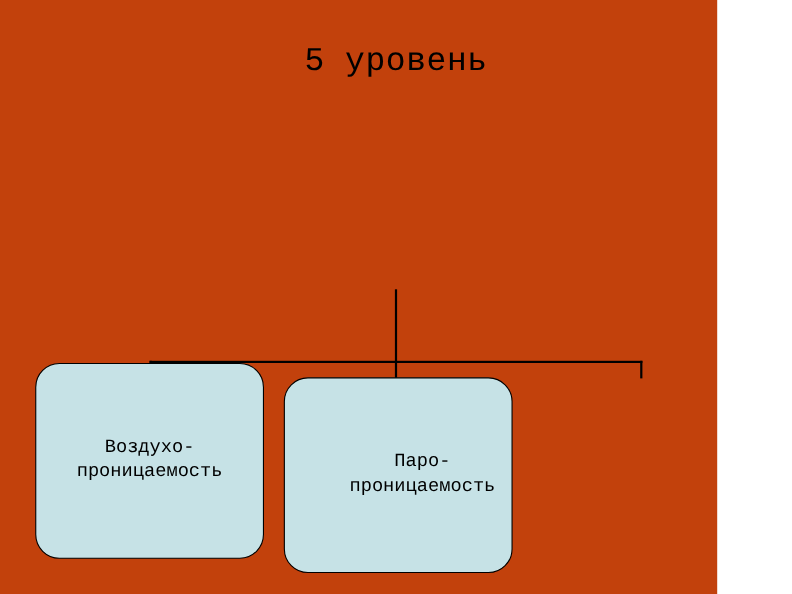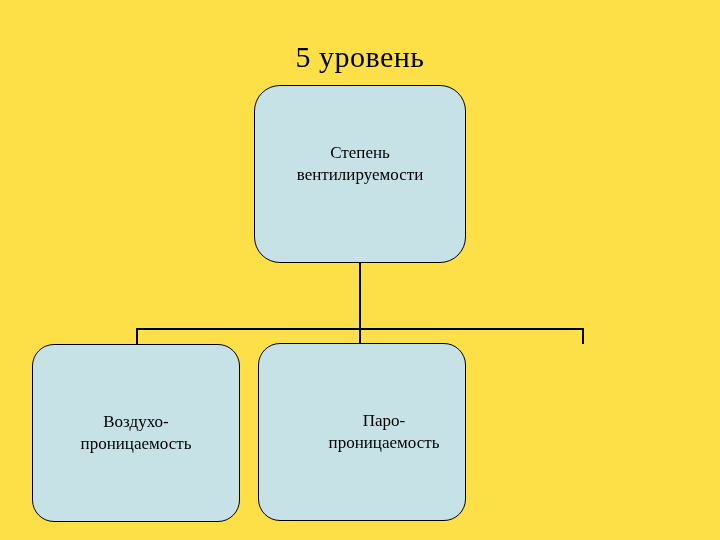--- a/index.html
+++ b/index.html
@@ -2,25 +2,25 @@
 <html><head>
 <meta charset="utf-8">
 <style>
   html, body {
     margin: 0;
     padding: 0;
     background: #ffffff;
   }
   #page {
     position: relative;
-    width: 720px;
+    width: 652px;
     height: 540px;
-    background: #fde047;
+    background: #c2410c;
     overflow: hidden;
-    font-family: Liberation Serif, serif;
+    font-family: Liberation Mono, monospace;
   }
   #title {
     position: absolute;
     left: 0;
     top: 40px;
     width: 720px;
     text-align: center;
     font-size: 30px;
     color: #000000;
     letter-spacing: 0.5px;
@@ -51,21 +51,21 @@
     height: 178px;
     border-radius: 26px;
     font-size: 17px;
   }
   #node-root .node-label {
     position: relative;
     top: -10px;
   }
   #node-a {
     left: 32px;
-    top: 344px;
+    top: 330px;
     width: 208px;
     height: 178px;
   }
   #node-b {
     left: 258px;
     top: 343px;
     width: 208px;
     height: 178px;
     padding-left: 44px;
   }
@@ -119,24 +119,20 @@
 <div id="page">
 
   <div id="title">5 уровень</div>
 
   <div class="conn" id="conn-stem"></div>
   <div class="conn" id="conn-bus"></div>
   <div class="conn" id="conn-drop-a"></div>
   <div class="conn" id="conn-drop-b"></div>
   <div class="conn" id="conn-drop-c"></div>
 
-  <div class="node" id="node-root">
-    <span class="node-label">Степень
-вентилируемости</span>
-  </div>
 
   <div class="node" id="node-a">
     <span class="node-label">Воздухо-
 проницаемость</span>
   </div>
 
   <div class="node" id="node-b">
     <span class="node-label">Паро-
 проницаемость</span>
   </div>

